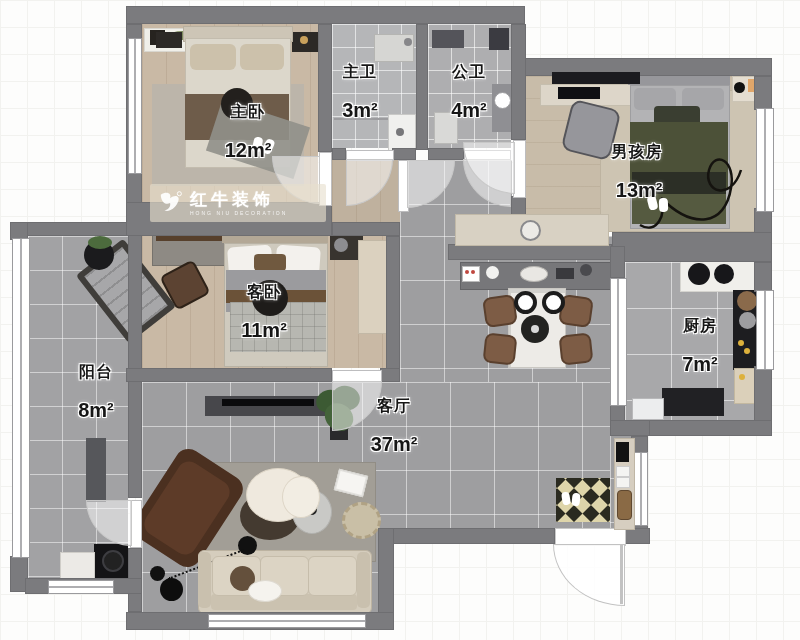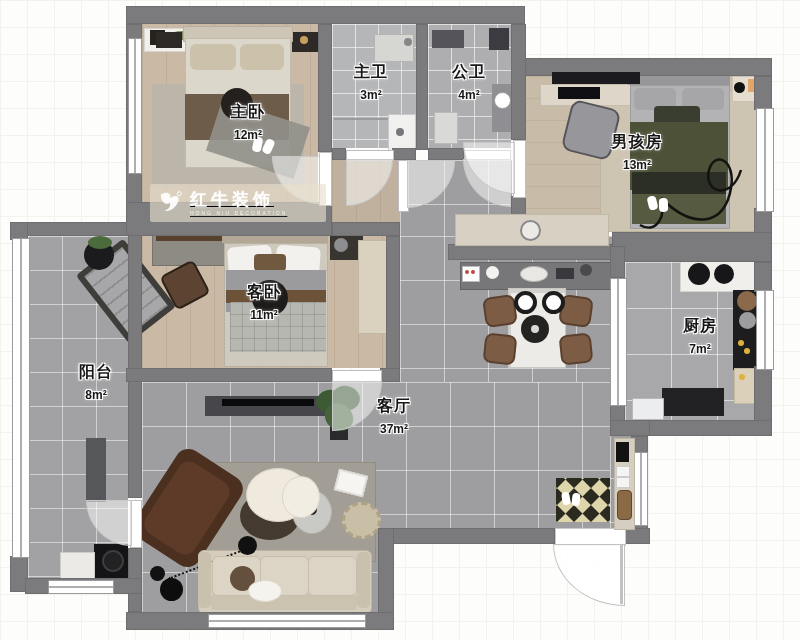--- a/index.html
+++ b/index.html
@@ -18,21 +18,21 @@
   .win-v{background-image:linear-gradient(90deg,transparent calc(50% - 1px),#aeaeb1 calc(50% - 1px),#aeaeb1 calc(50% + 1px),transparent calc(50% + 1px));}
   .win-h{background-image:linear-gradient(transparent calc(50% - 1px),#aeaeb1 calc(50% - 1px),#aeaeb1 calc(50% + 1px),transparent calc(50% + 1px));}
   .arc{background:rgba(255,255,255,.5);border:1px solid #c8c8c8;z-index:46;}
   .leaf{background:#fff;border:1px solid #bdbdbf;z-index:46;}
   .fur{z-index:10;}
   .fur2{z-index:50;}
   .circle{border-radius:50%;}
   .label{z-index:60;text-align:center;font-weight:700;color:#161616;transform:translateX(-50%);line-height:1;
     text-shadow:-1px -1px 0 #fff,1px -1px 0 #fff,-1px 1px 0 #fff,1px 1px 0 #fff,0 0 4px #fff;}
   .label .nm{font-size:16px;display:block;letter-spacing:1px;}
-  .label .ar{font-size:12px;display:block;margin-top:9px;}
+  .label .ar{font-size:20px;display:block;margin-top:20px;text-align:right;}
   .wm{z-index:70;display:flex;align-items:center;gap:6px;background:rgba(231,222,205,.62);border-radius:2px;padding:2px 8px;}
   .wm .t1{color:#fff;font-weight:700;font-size:17px;letter-spacing:4px;line-height:1;text-shadow:0 0 2px rgba(255,255,255,.4);}
   .wm .t2{color:#fff;font-size:5px;letter-spacing:2px;opacity:.85;margin-top:2px;}
   .mat-wrap{overflow:hidden;background:#ded5aa;z-index:11;}
   .mat-in{position:absolute;left:-25px;top:-25px;width:110px;height:100px;transform:rotate(45deg);
     background:conic-gradient(#2a2a20 0 90deg,#ded5aa 0 180deg,#2a2a20 0 270deg,#ded5aa 0 360deg);background-size:24px 24px;}
 </style>
 </head>
 <body>
 
@@ -260,44 +260,44 @@
   <div class="f leaf" style="left:513px;top:140px;width:11px;height:56px;"></div>
   <div class="f arc" style="left:463px;top:142px;width:50px;height:50px;border-radius:0 0 0 100%;"></div>
   <div class="f leaf" style="left:332px;top:370px;width:48px;height:11px;"></div>
   <div class="f arc" style="left:332px;top:381px;width:48px;height:48px;border-radius:0 0 100% 0;"></div>
   <div class="f leaf" style="left:130px;top:500px;width:10px;height:46px;"></div>
   <div class="f arc" style="left:86px;top:500px;width:44px;height:44px;border-radius:0 0 0 100%;"></div>
   <div class="f" style="left:555px;top:528px;width:69px;height:16px;background:#fff;border:1px solid #c9c9c9;z-index:45;"></div>
   <div class="f arc" style="left:553px;top:544px;width:70px;height:60px;border-radius:0 0 0 100%;background:rgba(255,255,255,.85);border:1px solid #c2c2c2;"></div>
   <div class="f" style="left:620px;top:544px;width:3px;height:60px;background:#c2c2c2;z-index:46;"></div>
 
-  <div class="f wm" style="left:150px;top:184px;width:160px;height:34px;text-decoration:underline;">
+  <div class="f wm" style="left:150px;top:184px;width:160px;height:34px;">
     <svg width="26" height="26" viewBox="0 0 28 28">
       <path d="M3 5 C 9 1, 15 3, 13 9 C 19 4, 25 7, 21 14 C 18 20, 12 24, 7 22 C 11 21, 14 18, 13 14 C 8 17, 3 12, 3 5 Z" fill="#fff" opacity=".92"></path>
       <circle cx="23" cy="4" r="2.2" fill="none" stroke="#fff" stroke-width="1"></circle>
     </svg>
     <div>
       <div class="t1">红牛装饰</div>
       <div class="t2">HONG NIU DECORATION</div>
     </div>
   </div>
 
   <div class="f label" style="left:248px;top:104px;">
     <span class="nm">主卧</span>
     <span class="ar">12m²</span>
   </div>
-  <div class="f label" style="left:371px;top:64px;">
+  <div class="f label" style="left:360px;top:64px;">
     <span class="nm">主卫</span>
     <span class="ar">3m²</span>
   </div>
   <div class="f label" style="left:469px;top:64px;">
     <span class="nm">公卫</span>
     <span class="ar">4m²</span>
   </div>
-  <div class="f label" style="left:637px;top:134px;">
+  <div class="f label" style="left:637px;top:144px;">
     <span class="nm">男孩房</span>
     <span class="ar">13m²</span>
   </div>
   <div class="f label" style="left:264px;top:284px;">
     <span class="nm">客卧</span>
     <span class="ar">11m²</span>
   </div>
   <div class="f label" style="left:700px;top:318px;">
     <span class="nm">厨房</span>
     <span class="ar">7m²</span>

